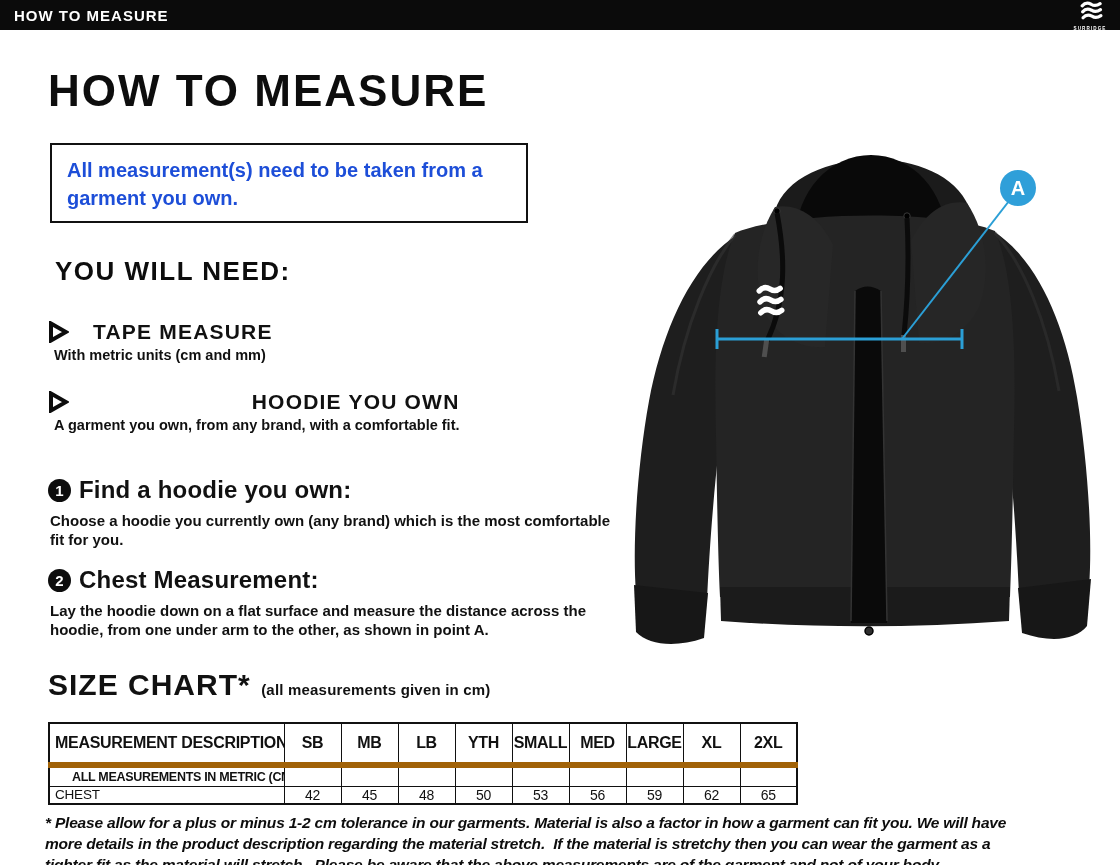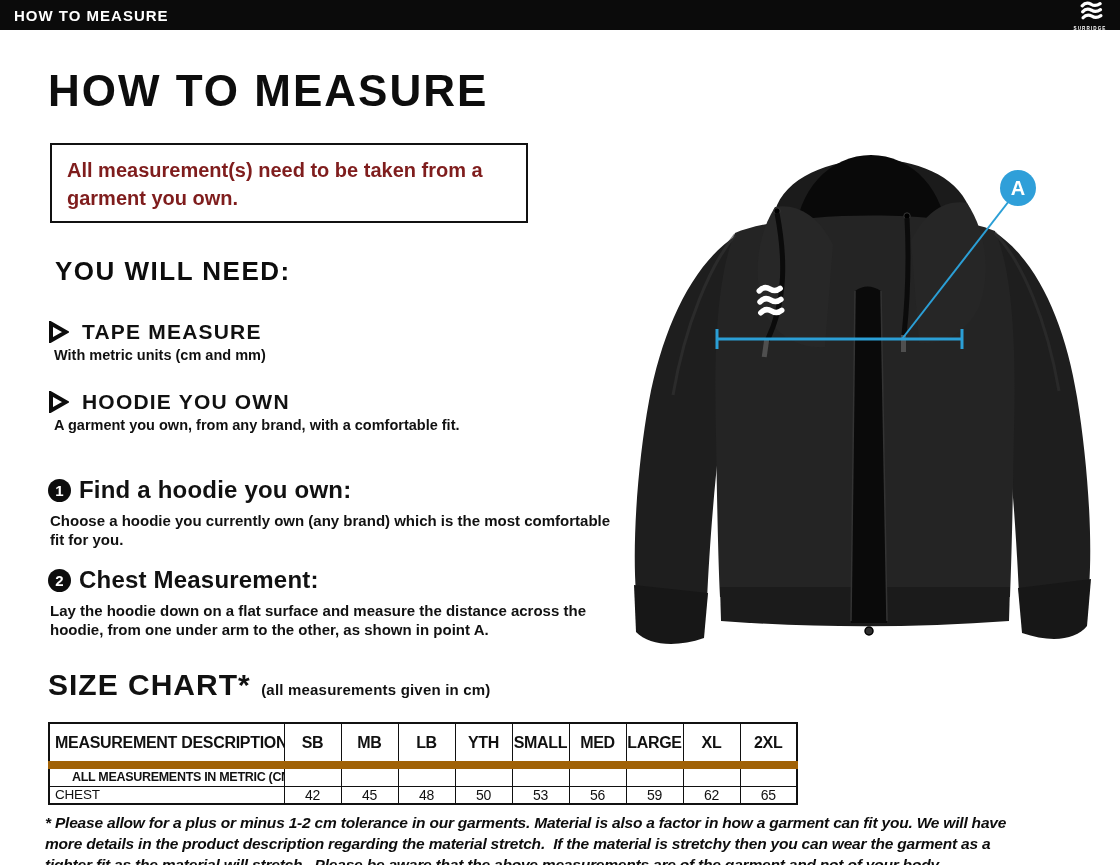--- a/index.html
+++ b/index.html
@@ -19,28 +19,28 @@
   .topbar-logo { position:absolute; right:8px; top:1px; width:44px; height:28px; text-align:center; }
   .topbar-logo .brand-word { display:block; color:#fff; font-size:4.6px; font-weight:bold; letter-spacing:1.1px; margin-top:-1px; }
   
   .h1 {
     position:absolute; left:48px; top:66px; font-size:44px; font-weight:bold;
     letter-spacing:2px; color:#0d0d0d; white-space:nowrap;
   }
   .note-box {
     position:absolute; left:50px; top:143px; width:478px; height:80px;
     border:2.5px solid #111; padding:11px 15px;
-    font-size:20px; font-weight:bold; line-height:28px; color:#7f1d1d;
+    font-size:20px; font-weight:bold; line-height:28px; color:#1d4ed8;
   }
   .h2 {
     position:absolute; left:55px; top:256px; font-size:26px; font-weight:bold;
     letter-spacing:1.5px; color:#0d0d0d; white-space:nowrap;
   }
   .need-item { position:absolute; left:48px; }
-  .need-item .row { display:flex; align-items:center; gap:13px; }
+  .need-item .row { display:flex; align-items:center; gap:24px;justify-content:space-between; }
   .need-item .tri { width:21px; height:22px; flex:0 0 auto; }
   .need-label { font-size:21px; font-weight:bold; letter-spacing:1.2px; white-space:nowrap; }
   .need-desc { font-size:14.5px; font-weight:bold; margin-top:3px; margin-left:6px; white-space:nowrap; }
   .need-1 { top:320px; }
   .need-2 { top:390px; }
   .step { position:absolute; left:48px; }
   .step-head { display:flex; align-items:center; gap:8px; }
   .step-num {
     width:23px; height:23px; border-radius:50%; background:#0d0d0d; color:#fff;
     font-size:15px; font-weight:bold; text-align:center; line-height:23px; flex:0 0 auto;
@@ -49,21 +49,21 @@
   .step-desc { margin-top:7px; margin-left:2px; width:565px; font-size:15px; font-weight:bold; line-height:19px; }
   .step-1 { top:476px; }
   .step-2 { top:566px; }
   .size-chart-head { position:absolute; left:48px; top:668px; white-space:nowrap; }
   .size-chart-title { font-size:30px; font-weight:bold; letter-spacing:1px; display:inline; }
   .size-chart-sub { font-size:15px; font-weight:bold; display:inline; margin-left:6px; letter-spacing:0.2px; }
   
   .size-table-wrap { position:absolute; left:48px; top:722px; }
   table { border-collapse:collapse; table-layout:fixed; width:748px; border:2.5px solid #111; }
   th, td { border:1px solid #111; overflow:hidden; white-space:nowrap; }
-  tr.hdr th { height:42px; font-size:16px; font-weight:bold; letter-spacing:-0.3px; border-bottom:8px solid #a16207;margin-left:8px; }
+  tr.hdr th { height:42px; font-size:16px; font-weight:bold; letter-spacing:-0.3px; border-bottom:6px solid #a16207;margin-left:8px; }
   tr.hdr th:first-child { text-align:left; padding-left:5px; }
   tr.metric td { height:21px; font-size:12.5px; font-weight:bold; letter-spacing:-0.3px; }
   tr.metric td:first-child { padding-left:22px; }
   tr.data td { height:18px; font-size:14px; text-align:center; letter-spacing:-0.2px; }
   tr.data td:first-child { text-align:left; padding-left:5px; font-size:13.5px; }
   
   .footnote { position:absolute; left:45px; top:812px; font-weight:bold; font-style:italic; font-size:15.5px; line-height:21px; letter-spacing:-0.2px; color:#0d0d0d; }
   .footnote div { white-space:pre; }
   
   .figure { position:absolute; left:615px; top:115px; width:495px; height:560px; }

